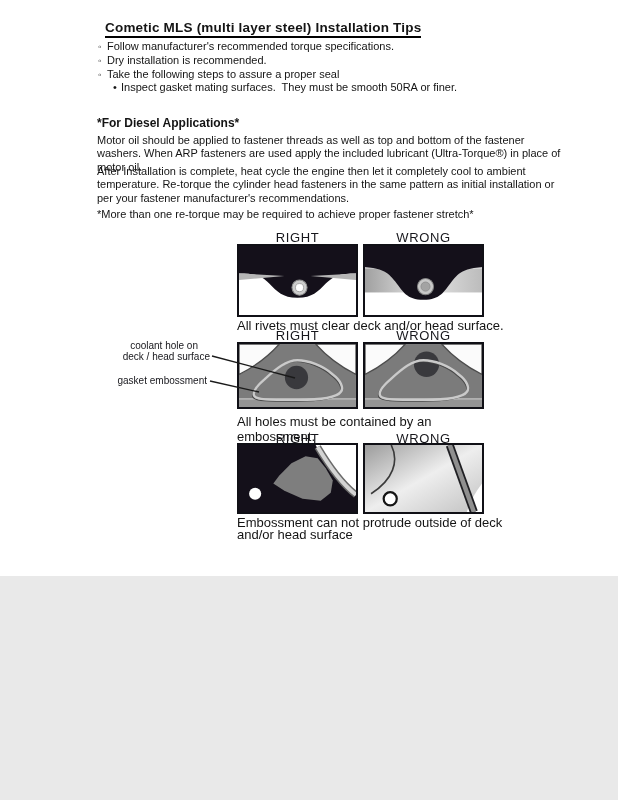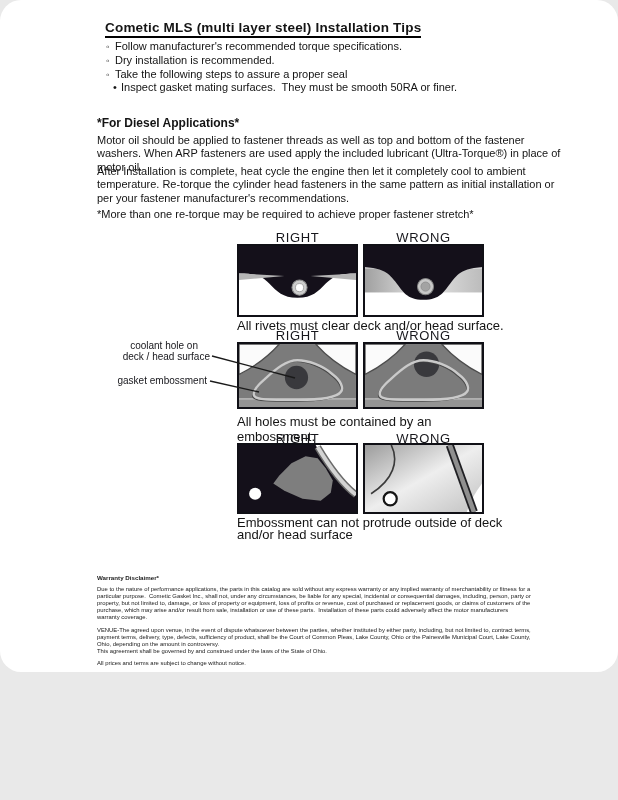--- a/index.html
+++ b/index.html
@@ -1,21 +1,21 @@
 <!DOCTYPE html>
 <html><head>
 <meta charset="utf-8">
 <style>
   html,body{margin:0;padding:0;background:#e9e9e9;}
-  .page{position:relative;width:618px;height:672px;background:#ffffff;overflow:hidden;
-        font-family:"Liberation Sans",sans-serif;color:#141414;border-radius:21px;}
+  .page{position:relative;width:618px;height:576px;background:#ffffff;overflow:hidden;
+        font-family:"Liberation Sans",sans-serif;color:#141414;}
   .abs{position:absolute;}
   .title{left:105px;top:20px;font-size:13.5px;font-weight:bold;letter-spacing:.2px;
          border-bottom:2px solid #000;padding-bottom:1px;}
-  .b-row{position:absolute;left:106px;font-size:11px;white-space:pre;}
+  .b-row{position:absolute;left:98px;font-size:11px;white-space:pre;}
   .b-row .m{display:inline-block;width:9px;font-size:10px;}
   .sb-row{position:absolute;left:113px;font-size:11px;white-space:pre;}
   .sb-row .m{display:inline-block;width:8px;font-size:11px;}
   .h2{left:97px;top:116px;font-size:12px;font-weight:bold;}
   .body-p{left:97px;font-size:11px;line-height:13.4px;white-space:pre-wrap;}
   .p1{top:134px;width:468px;}
   .p2{top:165px;width:460px;}
   .p3{top:208px;width:480px;}
   .dlabel{position:absolute;width:121px;text-align:center;font-size:13px;letter-spacing:.6px;color:#17171c;}
   .panel{position:absolute;width:121px;border:2.5px solid #101016;box-sizing:border-box;background:#fff;}

